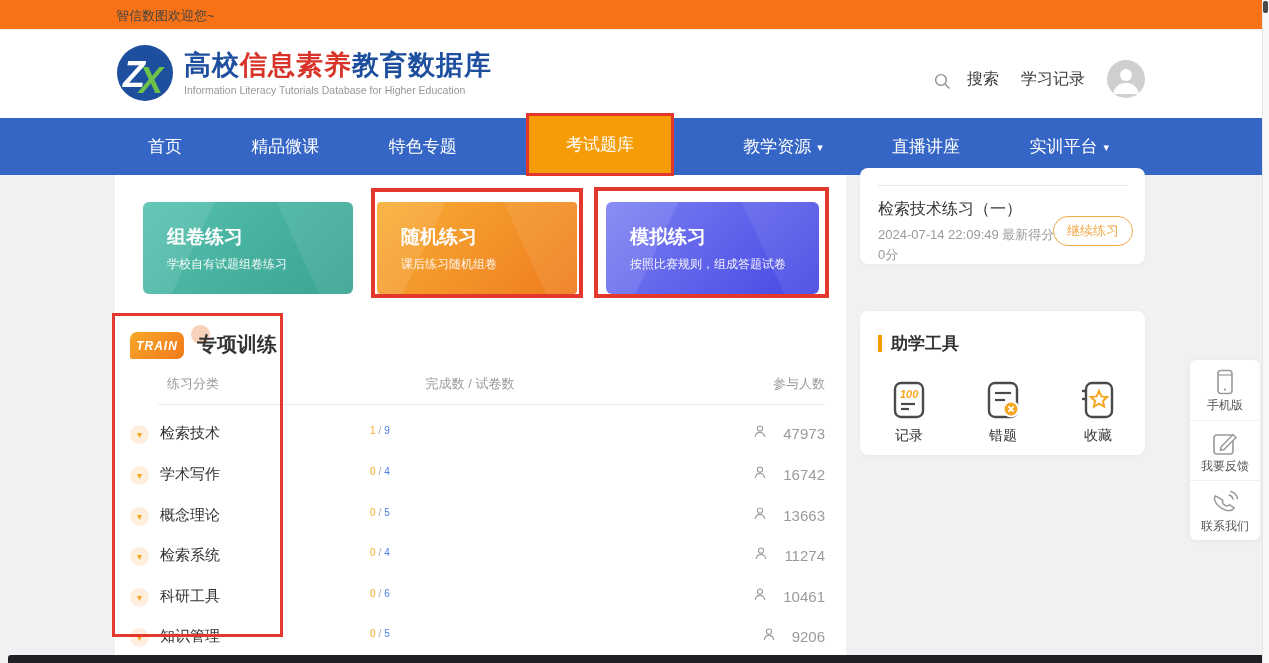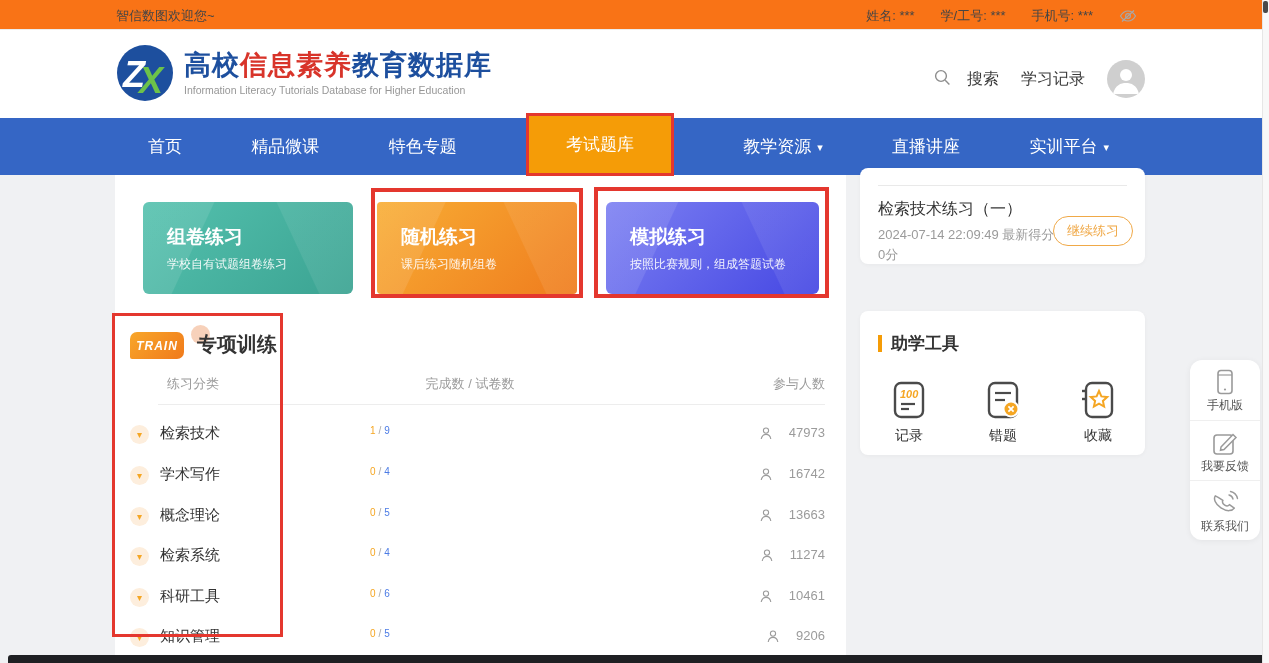--- a/index.html
+++ b/index.html
@@ -13,21 +13,21 @@
   .topbar-right { position:absolute; right:132px; top:7px; display:flex; align-items:center; gap:26px; }
   .eyeoff { width:18px; height:14px; display:inline-block; }
 
   
   .header { position:absolute; left:0; top:30px; width:1269px; height:88px; background:#ffffff; }
   .logo { position:absolute; left:116px; top:14px; display:flex; align-items:center; gap:10px; cursor:pointer; }
   .logo-text-title { font-size:27px; font-weight:bold; letter-spacing:1px; color:#1d4f9e; line-height:1.15; white-space:nowrap; }
   .logo-text-title .red { color:#d8342a; }
   .logo-sub { font-size:10.5px; color:#979797; margin-top:3px; white-space:nowrap; }
   .header-right { position:absolute; right:124px; top:30px; display:flex; align-items:center; gap:22px; font-size:16px; color:#3c3c3c; }
-  .search-group { display:flex; align-items:flex-start; gap:16px; cursor:pointer; }
+  .search-group { display:flex; align-items:flex-end; gap:16px; cursor:pointer; }
   .avatar { width:38px; height:38px; border-radius:50%; background:#cfcfcf; overflow:hidden; position:relative; cursor:pointer; }
 
   
   .navbar { position:absolute; left:0; top:118px; width:1269px; height:57px; background:#3566c5; }
   .nav-inner { position:absolute; left:118px; right:130px; top:0; height:57px; display:flex; align-items:center; justify-content:space-between; padding:0 30px; }
   .nav-item { color:#fff; font-size:17px; white-space:nowrap; cursor:pointer; display:flex; align-items:center; gap:6px; }
   .nav-caret { font-size:11px; position:relative; top:1px; }
   .nav-item-active { background:#f59c07; border:3px solid #e4372e; height:63px; margin-top:-4px; padding:0 37px; display:flex; align-items:center; position:relative; z-index:3; }
 
   
@@ -60,69 +60,57 @@
   .tbl-divider { position:absolute; left:158px; top:404px; width:667px; height:1px; background:#ededed; }
 
   .row { position:absolute; left:130px; width:695px; height:41px; cursor:pointer; }
   .row-caret-wrap { position:absolute; left:0; top:11px; width:19px; height:19px; border-radius:50%; background:#fdeedd; display:flex; align-items:center; justify-content:center; }
   .row-caret { color:#f5a623; font-size:10px; line-height:1; }
   .row-name { position:absolute; left:30px; top:10px; font-size:15px; color:#333; }
   .row-counts { position:absolute; left:240px; width:200px; top:11px; text-align:left; font-size:10px; }
   .cnt-done { color:#f5a623; }
   .cnt-sep { color:#aaa; padding:0 3px; }
   .cnt-total { color:#4b7be5; }
-  .row-part { position:absolute; right:0; top:11px; font-size:13px; color:#9b9b9b; display:flex; align-items:flex-end; gap:17px; }
+  .row-part { position:absolute; right:0; top:11px; font-size:15px; color:#9b9b9b; display:flex; align-items:flex-start; gap:17px; }
 
   
   .r-card { position:absolute; left:860px; width:285px; background:#fff; border-radius:8px; box-shadow:0 1px 4px rgba(0,0,0,0.04); }
   .practice-card { top:168px; height:96px; }
   .practice-divider { position:absolute; left:18px; right:18px; top:17px; height:1px; background:#e9e9e9; }
   .practice-title { position:absolute; left:18px; top:31px; font-size:16px; color:#333; }
   .practice-meta { position:absolute; left:18px; top:57px; width:180px; font-size:13px; color:#9b9b9b; line-height:1.55; }
   .continue-btn { position:absolute; right:12px; top:48px; border:1px solid #f0a948; color:#f0a948; background:#fff; border-radius:15px; font-size:13px; padding:5px 13px; cursor:pointer; font-family:inherit; }
 
   .tools-card { top:311px; height:144px; }
   .tools-title-row { position:absolute; left:18px; top:21px; display:flex; align-items:center; gap:9px; }
   .tools-bar { width:4px; height:17px; background:#f59c07; }
   .tools-title { font-size:17px; font-weight:bold; color:#333; }
   .tool-item { position:absolute; top:68px; width:70px; text-align:center; cursor:pointer; }
   .tool-item .lbl { display:block; margin-top:6px; font-size:14px; color:#333; }
   .ti-0 { left:14px; } .ti-1 { left:108px; } .ti-2 { left:203px; }
 
   
-  .side-panel { position:absolute; left:1190px; top:360px; width:70px; background:#fff; border-radius:12px; box-shadow:0 1px 6px rgba(0,0,0,0.06); }
+  .side-panel { position:absolute; left:1190px; top:360px; width:70px; background:#fff; border-radius:6px; box-shadow:0 1px 6px rgba(0,0,0,0.06); }
   .side-item { height:60px; text-align:center; padding-top:9px; cursor:pointer; }
   .side-item + .side-item { border-top:1px solid #efefef; }
   .side-item .lbl { display:block; font-size:12px; color:#555; margin-top:2px; }
 
   
   .bottom-bar { position:absolute; left:8px; right:0; bottom:0; height:8px; background:#1f2023; border-radius:3px 3px 0 0; }
   .scrollbar { position:absolute; right:0; top:0; width:7px; height:663px; background:#f8f8f8; border-left:1px solid #e6e6e6; }
   .scroll-thumb { position:absolute; right:1px; top:1px; width:5px; height:12px; background:#4a4a4a; border-radius:2px; }
   svg { display:block; }
 </style>
 </head>
 <body>
 
 <div id="stage">
 
   <div class="topbar">
     <span class="topbar-welcome">智信数图欢迎您~</span>
-    <div class="topbar-right">
-      <span>姓名: ***</span>
-      <span>学/工号: ***</span>
-      <span>手机号: ***</span>
-      <span class="eyeoff">
-        <svg width="18" height="14" viewBox="0 0 18 14">
-            <path d="M1.5 7 C3.5 3.5 6 2 9 2 C12 2 14.5 3.5 16.5 7 C14.5 10.5 12 12 9 12 C6 12 3.5 10.5 1.5 7 Z" fill="none" stroke="#a8a8a8" stroke-width="1.2"></path>
-            <circle cx="9" cy="7" r="2.4" fill="none" stroke="#a8a8a8" stroke-width="1.2"></circle>
-            <line x1="3" y1="12.5" x2="15" y2="1.5" stroke="#a8a8a8" stroke-width="1.2"></line>
-          </svg>
-      </span>
-    </div>
   </div>
 
   <div class="header">
     <div class="logo">
       <span>
         <svg width="58" height="58" viewBox="0 0 58 58">
           <circle cx="29" cy="29" r="28" fill="#1d4f9e"></circle>
           <text x="23" y="49" font-size="36" font-weight="bold" font-style="italic" fill="#6cc24a" font-family="Liberation Sans, sans-serif">X</text>
           <text x="7" y="43" font-size="36" font-weight="bold" font-style="italic" fill="#ffffff" font-family="Liberation Sans, sans-serif">Z</text>
         </svg>

